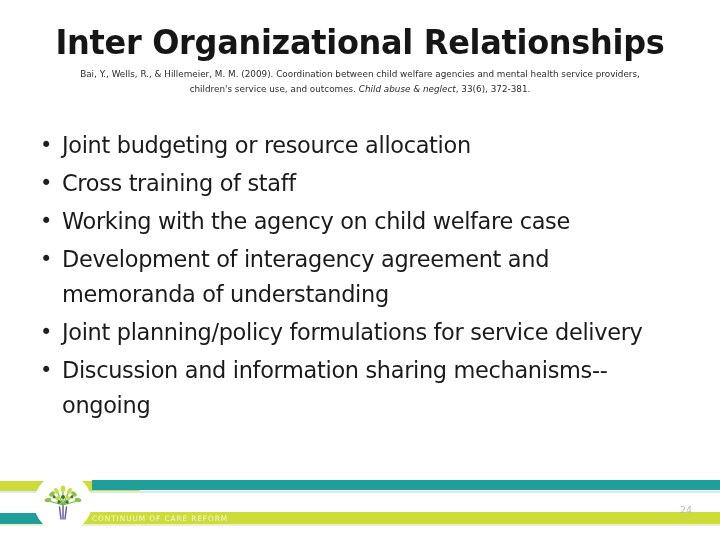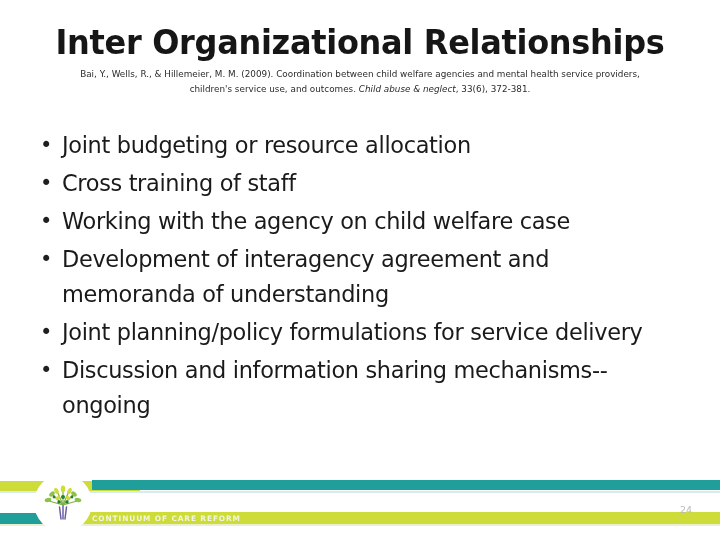--- a/index.html
+++ b/index.html
@@ -155,21 +155,21 @@
 
   .footer-label {
     position: absolute;
     left: 92px;
     top: 52px;
     font-family: "DejaVu Sans", sans-serif;
     font-size: 7.4px;
     letter-spacing: 0.9px;
     line-height: 9px;
     color: #f2f6d8;
-    font-weight: bold;
+    font-weight: normal;
     white-space: nowrap;
   }
 
   .page-number {
     position: absolute;
     right: 28px;
     top: 42px;
     font-family: "DejaVu Sans", sans-serif;
     font-size: 9.5px;
     color: #b9b9b9;

